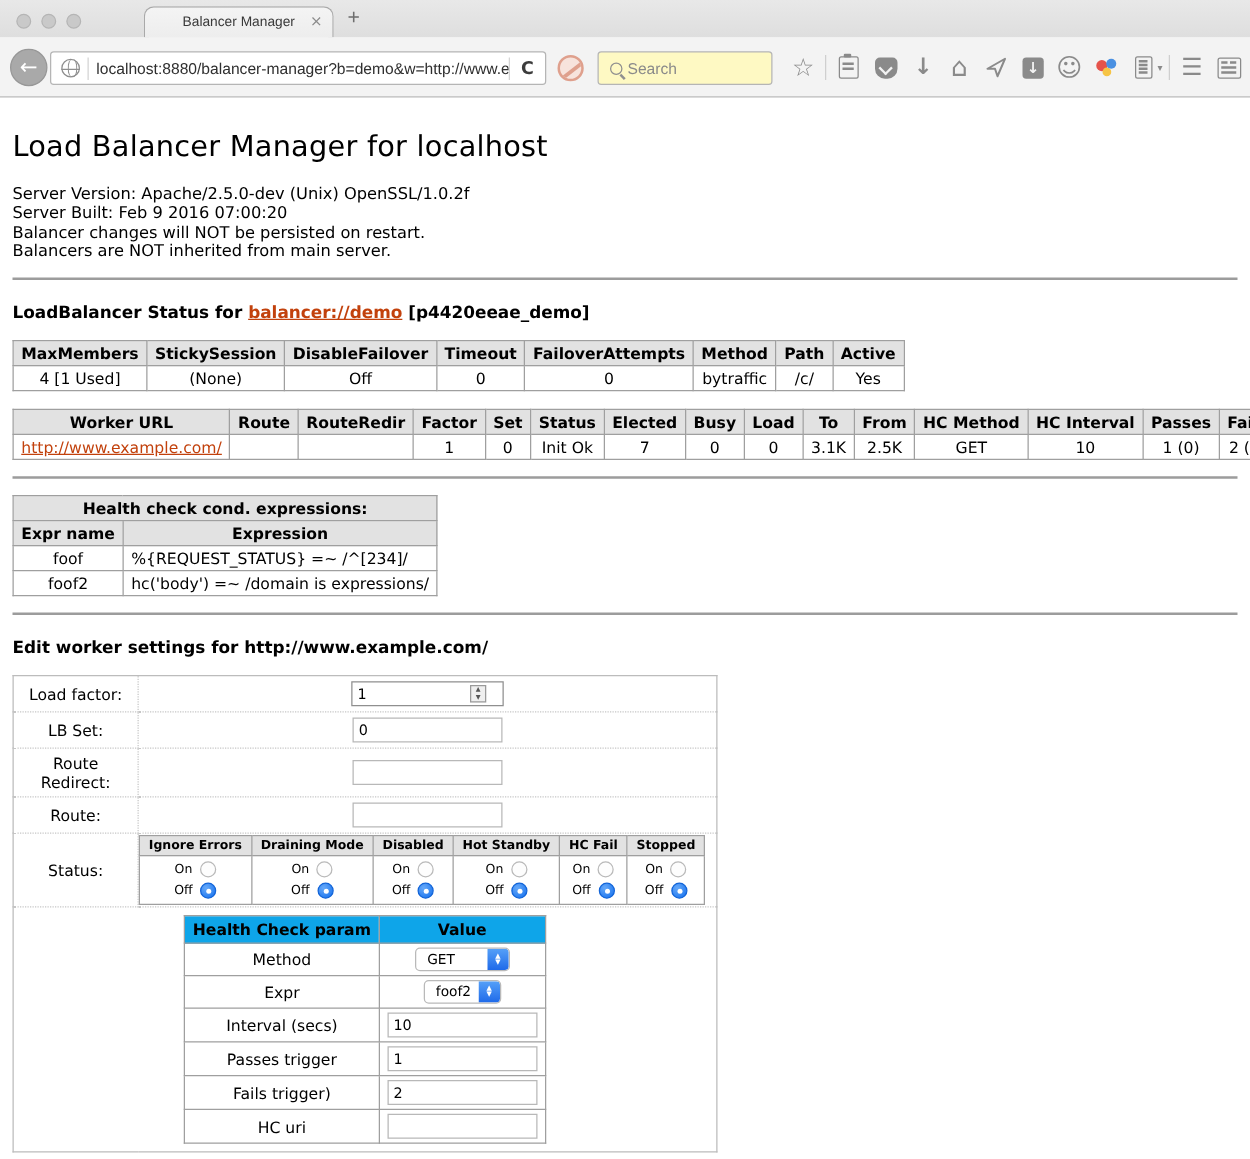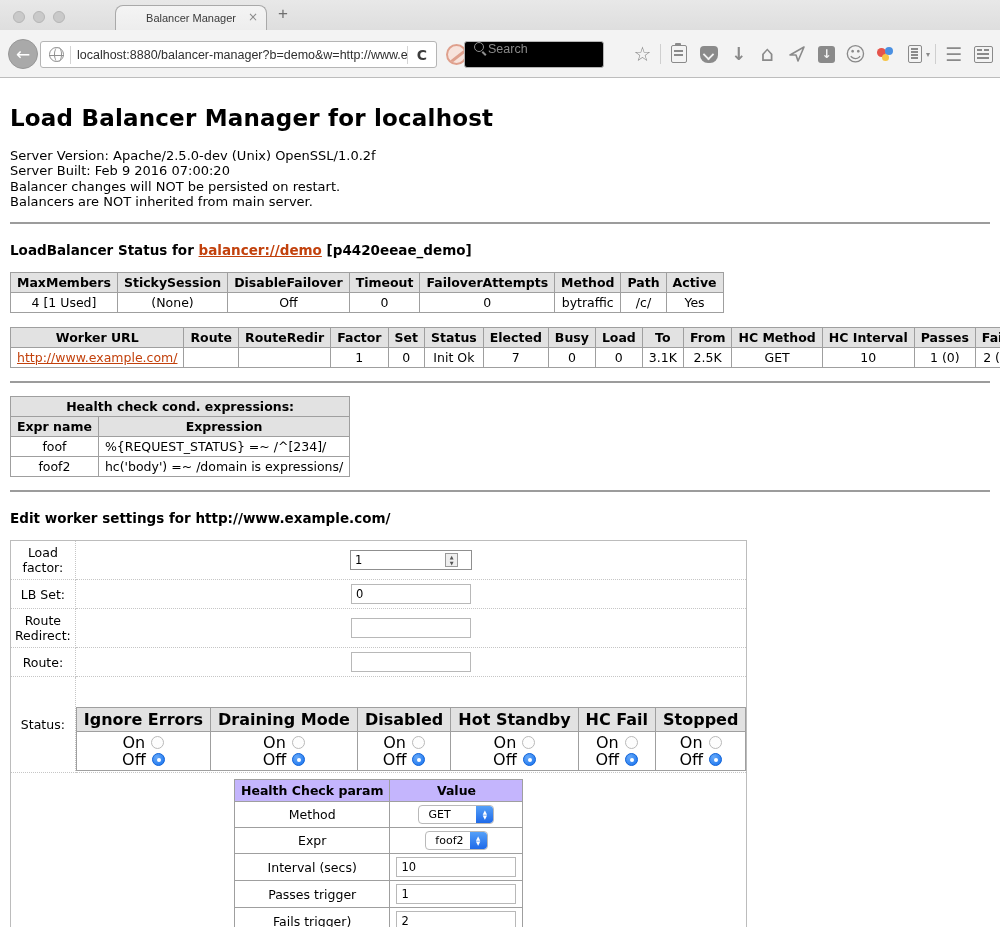--- a/index.html
+++ b/index.html
@@ -51,23 +51,23 @@
     flex:1; font-family:"Liberation Sans", sans-serif; font-size:12.5px; color:#2f2f2f;
     padding:0 6px; white-space:nowrap; overflow:hidden;
   }
   .reload { width:28px; text-align:center; font-size:14px; color:#3c3c3c; flex:none; font-weight:bold; }
   .blocked-icon {
     position:absolute; left:446px; top:14px; width:21px; height:21px; border-radius:50%;
     border:2px solid #dfa08d; background:#f7e3dc; overflow:hidden;
   }
   .blocked-icon::before { content:""; position:absolute; left:-2px; top:8px; width:26px; height:2.5px; background:#dfa08d; transform:rotate(-38deg); }
   .searchbar {
-    position:absolute; left:464px; top:11px; width:140px; height:27px;
-    background:#000000; border:1px solid #b5b5b5; border-radius:3px;
-    display:flex; 
+    position:absolute; left:478px; top:11px; width:140px; height:27px;
+    background:#fef9c3; border:1px solid #b5b5b5; border-radius:3px;
+    display:flex; align-items:center;
   }
   .mag { width:10px; height:10px; border:1.5px solid #8f8f8f; border-radius:50%; margin:0 4px 0 9px; position:relative; flex:none; }
   .mag::after { content:""; position:absolute; left:8px; top:8px; width:5px; height:1.5px; background:#8f8f8f; transform:rotate(45deg); transform-origin:0 0; }
   .search-ph { font-family:"Liberation Sans", sans-serif; font-size:12.5px; color:#8a8a8a; }
 
   .toolicons { position:absolute; top:0; left:628px; height:48px; display:flex; align-items:center; }
   .ticon { color:#8a8a8a; font-size:18px; width:29px; text-align:center; flex:none; line-height:1; }
   .vline { width:1px; height:20px; background:#cfcfcf; margin:0 3px; flex:none; }
   .icon-clipboard { width:16px; height:18px; border:1.5px solid #8a8a8a; border-radius:2px; position:relative; margin:0 7px; flex:none; }
   .icon-clipboard::before { content:""; position:absolute; left:3px; top:-3px; width:6px; height:3px; background:#8a8a8a; border-radius:1px; }
@@ -87,21 +87,21 @@
   .icon-grid { width:19px; height:17px; border:1.5px solid #8a8a8a; border-radius:2px; position:relative; margin:0 6px; flex:none;
     background:
       linear-gradient(#8a8a8a,#8a8a8a) 2px 2px / 5px 2px no-repeat,
       linear-gradient(#8a8a8a,#8a8a8a) 9px 2px / 5px 2px no-repeat,
       linear-gradient(#8a8a8a,#8a8a8a) 2px 6px / 12px 2px no-repeat,
       linear-gradient(#8a8a8a,#8a8a8a) 2px 10px / 12px 2px no-repeat; }
   .plane { width:18px; height:18px; margin:0 6px; flex:none; }
 
   
   .content { padding:0 10px; color:#000; }
-  h1.page-title { font-size:23px; margin:27px 0 17px 0; font-weight:bold; letter-spacing:0.2px; }
+  h1.page-title { font-size:23px; margin:27px 0 17px 0; font-weight:normal; letter-spacing:0.2px; }
   .info-lines { font-size:13px; line-height:15.3px; }
   .hr { height:2px; background:#9c9c9c; border:none; margin:13px 0; }
   h3.sec { font-size:13.5px; font-weight:bold; margin:18px 0 14px 0; }
   h3.sec a { color:#c2410c; }
   table.dt { border-collapse:collapse; font-size:12.5px; }
   table.dt th, table.dt td { border:1px solid #9f9f9f; padding:2px 6px; text-align:center; white-space:nowrap; }
   table.dt th { background:#e2e2e2; font-weight:bold; }
   table.worker { width:981px; }
   a.plink { color:#c2410c; }
   td.left { text-align:left !important; }
@@ -109,33 +109,33 @@
   
   table.formtable { border-collapse:collapse; width:564px; border:1px solid #bcbcbc; font-size:12.5px; margin-top:4px; }
   table.formtable > tbody > tr > td { border:1px dotted #c6c6c6; padding:4px; }
   td.flbl { width:100px; text-align:center;margin-top:33px; }
   td.fval { text-align:center; }
   .tinput { height:20px; border:1px solid #b8b8b8; background:#fff; font-family:"DejaVu Sans", sans-serif; font-size:11.5px; padding:1px 4px; width:120px; }
   .numwrap { position:relative; display:inline-block; }
   .numwrap .tinput { border:1px solid #8f8f8f; width:122px; }
   .stepper { position:absolute; right:14px; top:3px; width:13px; height:14px; border:1px solid #9a9a9a; background:#efefef; font-size:5px; color:#555; line-height:6px; text-align:center; }
 
-  table.statustbl { border-collapse:collapse; font-size:16px;margin-top:29px; }
+  table.statustbl { border-collapse:collapse; font-size:10px; }
   table.statustbl th, table.statustbl td { border:1px solid #9f9f9f; padding:2px 7px; text-align:center; white-space:nowrap; }
   table.statustbl th { background:#e2e2e2; }
   .radline { display:flex; align-items:center; justify-content:center; gap:6px; line-height:17px; }
   .radio { width:13px; height:13px; border-radius:50%; display:inline-block; flex:none; position:relative; }
   .radio.unsel { background:#fdfdfd; border:1px solid #b9b9b9; }
   .radio.sel { background:radial-gradient(circle at 35% 30%, #66a9f9, #1470ee); border:1px solid #1264d8; }
   .radio.sel::after { content:""; position:absolute; left:4px; top:4px; width:4px; height:4px; border-radius:50%; background:#fff; }
 
   td.centercell { text-align:center; }
   table.hctbl { border-collapse:collapse; font-size:12.5px; margin:2px auto; }
   table.hctbl th, table.hctbl td { border:1px solid #9f9f9f; padding:3px 6px; text-align:center; }
-  table.hctbl th { background:#c4b5fd; }
+  table.hctbl th { background:#0ea5e9; }
   .macselect { display:inline-flex; align-items:center; height:19px; min-width:58px; border:1px solid #b9b9b9; border-radius:4px; background:#fff; font-size:11px; padding-left:9px; overflow:hidden; vertical-align:middle; }
   .macselect.wide { min-width:76px; }
   .macselect .seltext { flex:1; text-align:left; padding-right:6px; }
   .macselect .arrows { width:17px; align-self:stretch; background:linear-gradient(#55a0f8,#1f6ae9); color:#fff; font-size:5.5px; line-height:5px; display:flex; flex-direction:column; align-items:center; justify-content:center; border-radius:0 3px 3px 0; }
 </style>
 </head>
 <body>
 
 <div class="titlebar">
   <div class="traffic">

